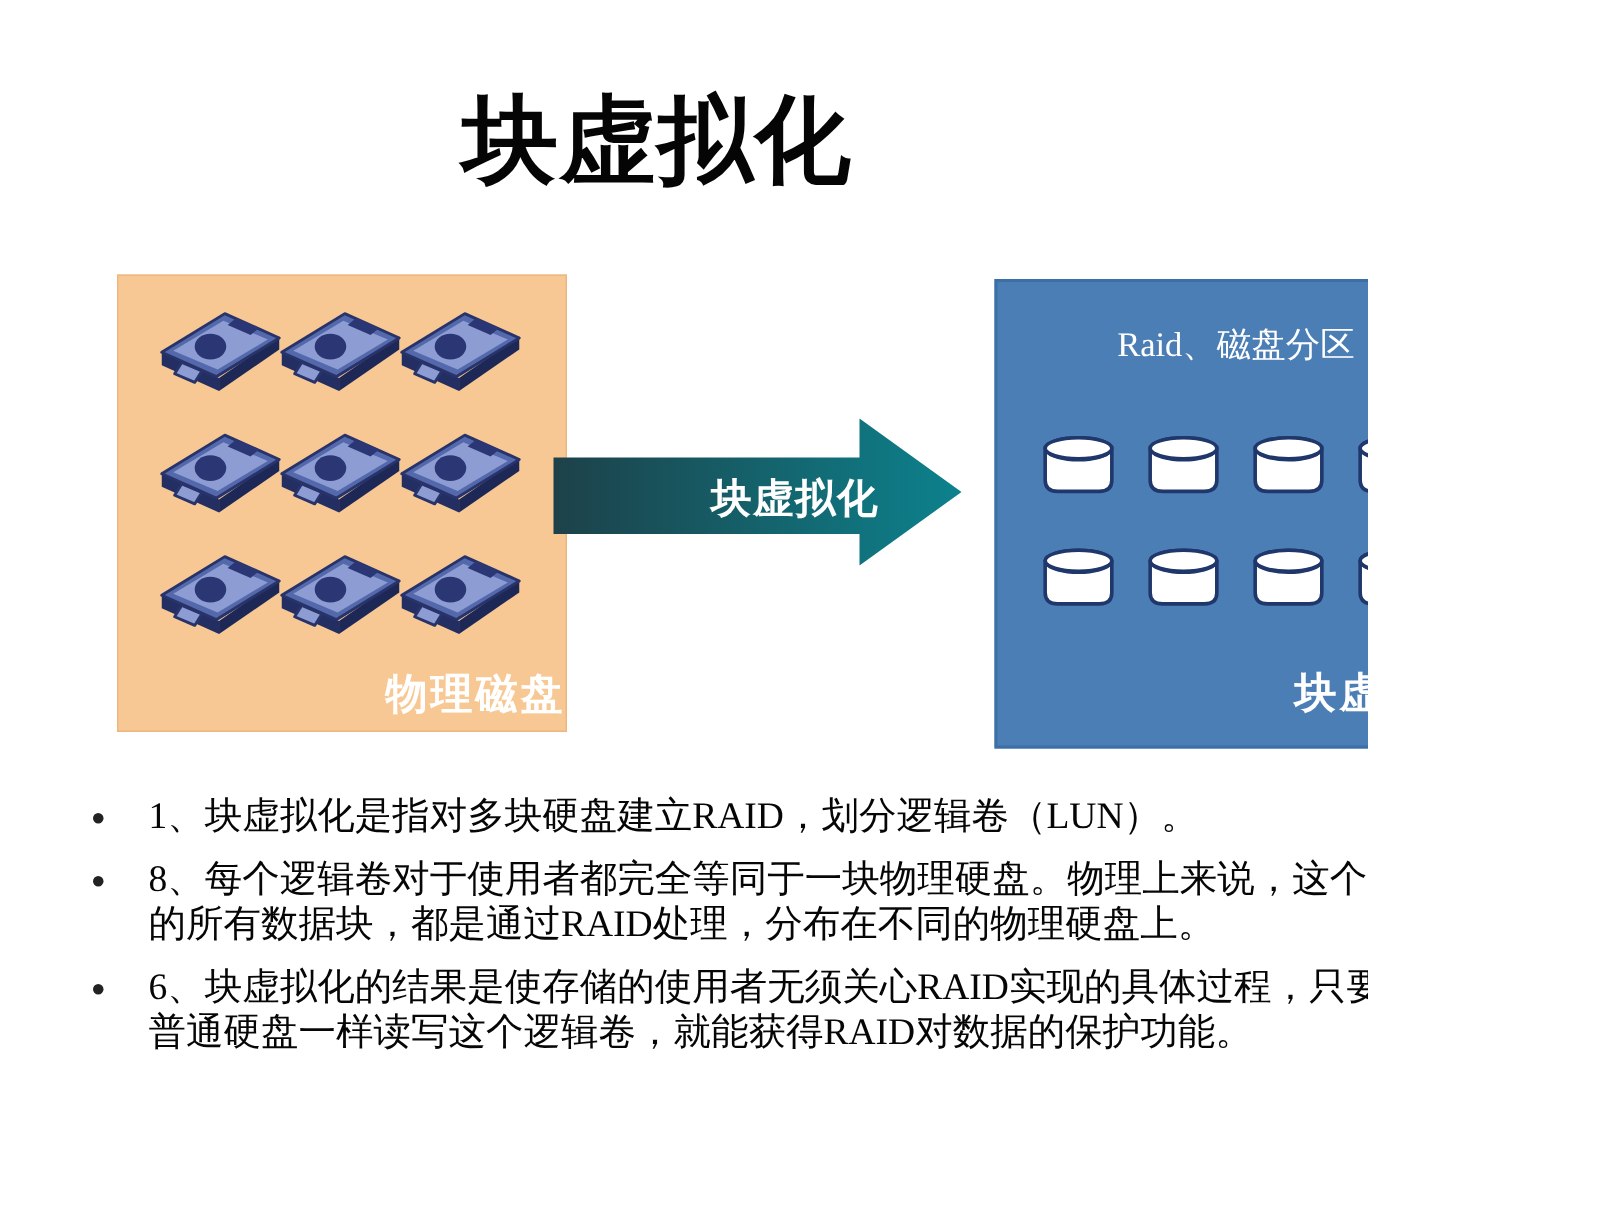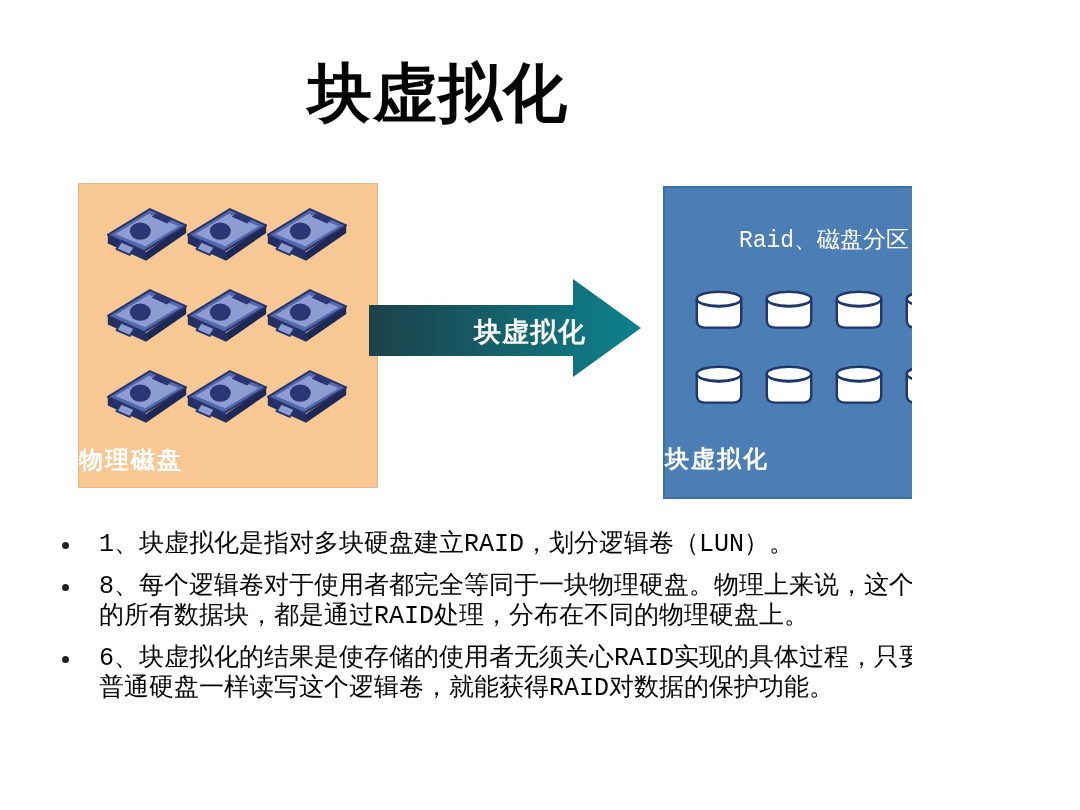--- a/index.html
+++ b/index.html
@@ -1,18 +1,18 @@
 <!DOCTYPE html>
 <html><head>
 <meta charset="utf-8">
 <style>
   html,body{margin:0;padding:0;background:#ffffff;}
   .slide{
     position:relative; width:912px; height:810px; background:#ffffff;
-    font-family:Liberation Mono, monospace; color:#0a0a0a; overflow:hidden;
+    font-family:Liberation Serif, serif; color:#0a0a0a; overflow:hidden;
   }
   .title{
     position:absolute; top:50px; left:0; right:36px; text-align:center;
     font-size:64px; font-weight:600; letter-spacing:1px; color:#050505; margin:0;
   }
   
   .panel{position:absolute; box-sizing:border-box;}
   .panel-physical{
     left:78px; top:183px; width:300px; height:305px;
     background:#F8C894; border:1px solid #EDB781;
@@ -26,26 +26,26 @@
     display:grid; grid-template-columns:repeat(3,80px); grid-template-rows:repeat(3,81px);
     justify-content:center;
   }
   .disk-grid svg{width:86px; height:72px; margin-left:-4px;}
   .cyl-grid{
     position:absolute; top:100px; left:0; right:0;
     display:grid; grid-template-columns:repeat(4,50px); gap:31px 20px; justify-content:center;
   }
   .cyl-grid svg{width:50px; height:44px;}
   .panel-header{
-    position:absolute; top:36px; left:0; right:0; text-align:center;
+    position:absolute; top:26px; left:0; right:0; text-align:center;
     color:#ffffff; font-size:23px; font-weight:400;
   }
   .panel-label{
-    position:absolute; left:0; right:0; text-align:left;
-    color:#ffffff; font-size:24px; font-weight:700; letter-spacing:2px;
+    position:absolute; left:0; right:0; text-align:right;
+    color:#ffffff; font-size:28px; font-weight:700; letter-spacing:2px;
   }
   .panel-physical .panel-label{top:260px;}
   .panel-logical .panel-label{top:255px;}
   
   .arrow-svg{position:absolute; left:365px; top:276px; width:280px; height:106px; z-index:5;}
   .arrow-label{
     position:absolute; left:430px; top:314px; width:200px; text-align:center;
     color:#ffffff; font-size:27px; font-weight:700; z-index:6; letter-spacing:1px;
   }
   

